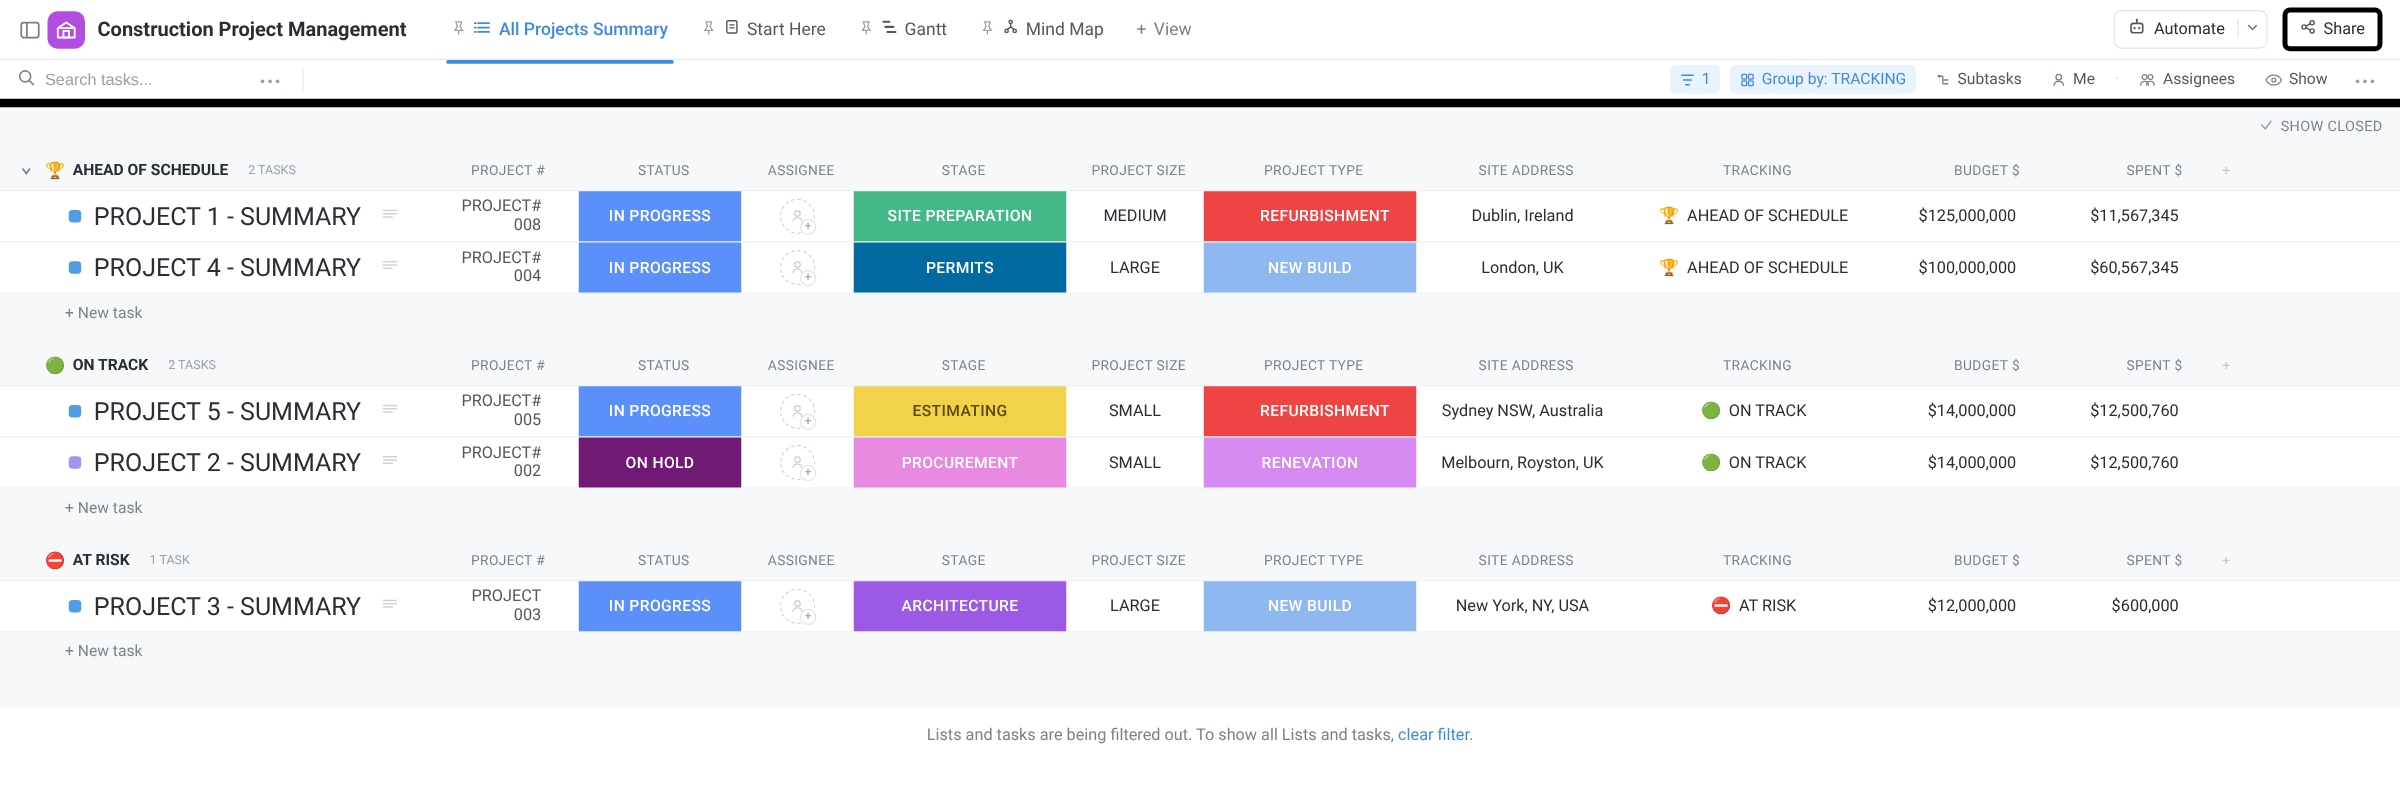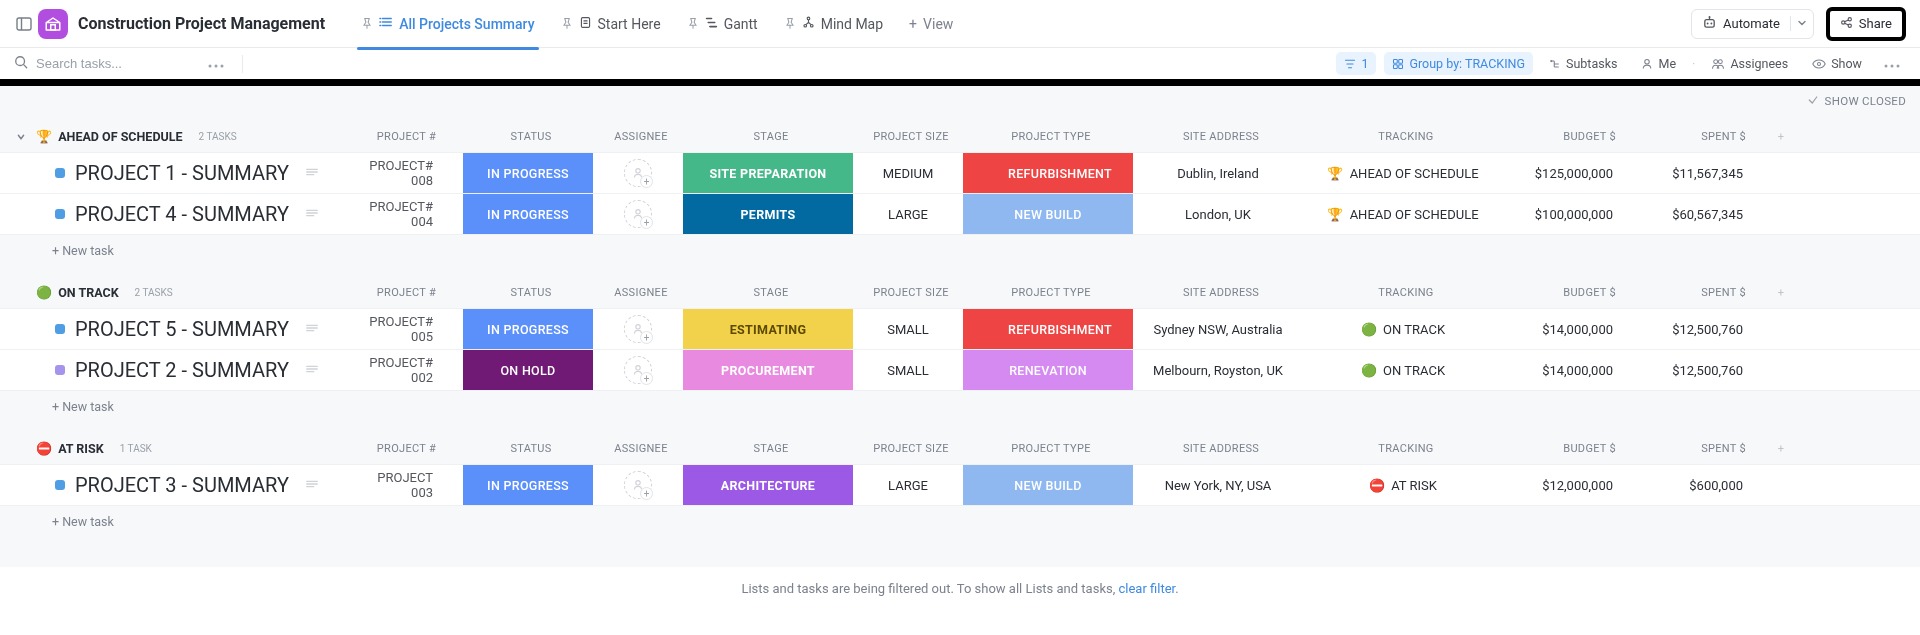--- a/index.html
+++ b/index.html
@@ -120,21 +120,21 @@
 .task-more { color:#cfd3d8; margin-left:6px;}
 .cell { display:flex; align-items:center; justify-content:center; font-size:13px; color:#292d34; height:100%; }
 .cell.c-project { justify-content:flex-end; color:#54575d; font-size:13px;}
 .cell.c-budget, .cell.c-spent { justify-content:flex-end; }
 
 .badge-status, .badge-stage, .badge-type {
   color:#fff; width:100%; height:100%; display:flex; align-items:center; justify-content:center;
   font-size:12.5px; font-weight:500; letter-spacing:.3px;
 }
 .c-status .badge-status { width:130px;}
-.c-stage  .badge-stage  { width:200px;font-weight:bold;}
+.c-stage  .badge-stage  { width:200px;}
 .c-type   .badge-type   { width:170px;}
 
 .assignee-avatar {
   width:28px; height:28px; border-radius:50%; border:1px dashed #cfd3d8; position:relative;
   display:flex; align-items:center; justify-content:center; color:#cfd3d8;
 }
 .assignee-avatar .plus-dot {
   position:absolute; bottom:-2px; right:-2px; width:13px; height:13px; border-radius:50%;
   background:#fff; color:#9aa0a8; font-size:10px; display:flex; align-items:center; justify-content:center;
   border:1px solid #e1e4e8;

